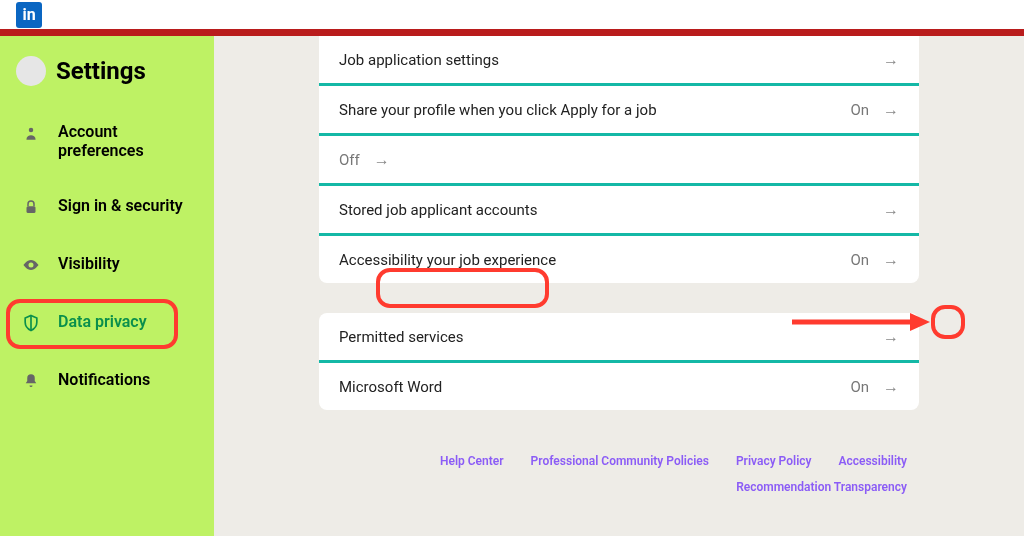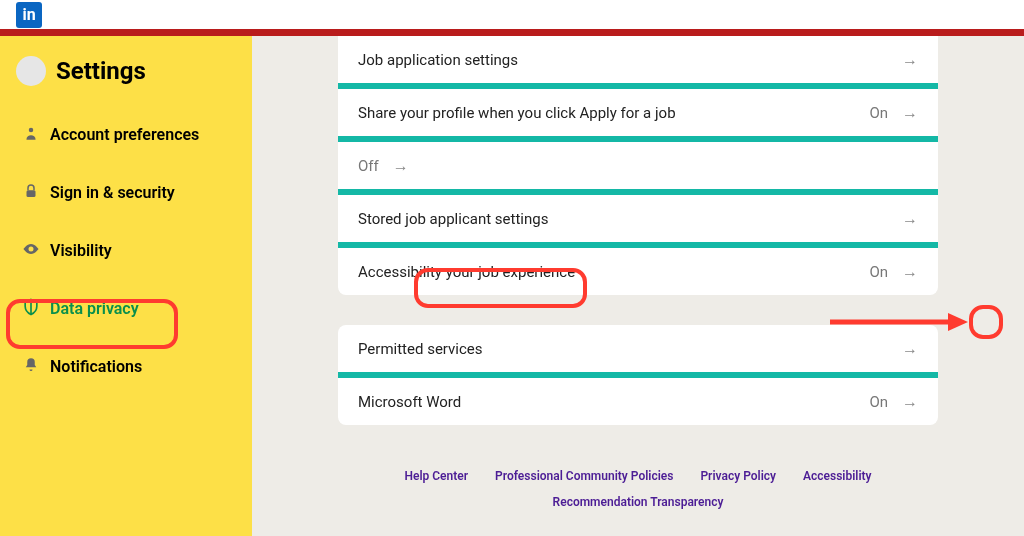--- a/index.html
+++ b/index.html
@@ -29,41 +29,41 @@
     border-radius: 3px;
     display: flex;
     align-items: center;
     justify-content: center;
   }
   .page {
     display: flex;
     height: calc(100% - 36px);
   }
   .sidebar {
-    width: 252px;
+    width: 214px;
     padding: 20px 16px;
-    background: #fde047;
+    background: #bef264;
   }
   .settings-header {
     display: flex;
     align-items: center;
     gap: 10px;
     margin-bottom: 24px;
   }
   .avatar {
     width: 30px; height: 30px; border-radius: 50%; background: #e6e6e6;
   }
   .settings-title {
     font-size: 24px;
     font-weight: 700;
   }
   .nav-item {
     display: flex;
-    align-items: flex-end;
-    gap: 8px;
+    align-items: flex-start;
+    gap: 16px;
     padding: 12px 4px;
     font-size: 16px;
     font-weight: 600;
     color: #000;
     cursor: pointer;
     margin-bottom: 12px;
   }
   .nav-item.active {
     color: #0a8f4c;
   }
@@ -92,43 +92,43 @@
   .section-title {
     font-size: 18px;
     font-weight: 700;
     padding: 14px 20px 10px;
   }
   .row {
     display: flex;
     align-items: center;
     justify-content: space-between;
     padding: 14px 20px;
-    border-top: 6px solid #14b8a6;
+    border-top: 3px solid #14b8a6;
     font-size: 15px;
     cursor: pointer;
   }
   .row:first-of-type { border-top: none; }
   .row .label { color: #222; }
   .row .right { display:flex; align-items:center; gap: 14px; color:#777; }
   .arrow {
     color: #888;
     font-size: 16px;
     font-weight: 400;
   }
   .content-inner {
     padding: 0 20px 30px;
     display:flex;
     flex-direction:column;
     align-items:center;
   }
   .footer {
     margin-top: 38px;
-    text-align: center;
+    text-align: right;
     font-size: 12px;
-    color: #4c1d95;
+    color: #8b5cf6;
     font-weight: 600;
     line-height: 2.2;
     width: 600px;
   }
   .footer span { margin: 0 12px; }
   
   .hl {
     position: absolute;
     border: 4px solid #ff3b2f;
     border-radius: 14px;
@@ -220,21 +220,21 @@
             <span class="arrow">→</span>
           </span>
         </div>
         <div class="row">
           <span class="right">
             <span>Off</span>
             <span class="arrow">→</span>
           </span>
         </div>
         <div class="row">
-          <span class="label">Stored job applicant settings</span>
+          <span class="label">Stored job applicant accounts</span>
           <span class="right">
               <span class="arrow">→</span>
             </span>
         </div>
         <div class="row">
           <span class="label">Accessibility your job experience</span>
           <span class="right">
             <span>On</span>
             <span class="arrow">→</span>
           </span>

